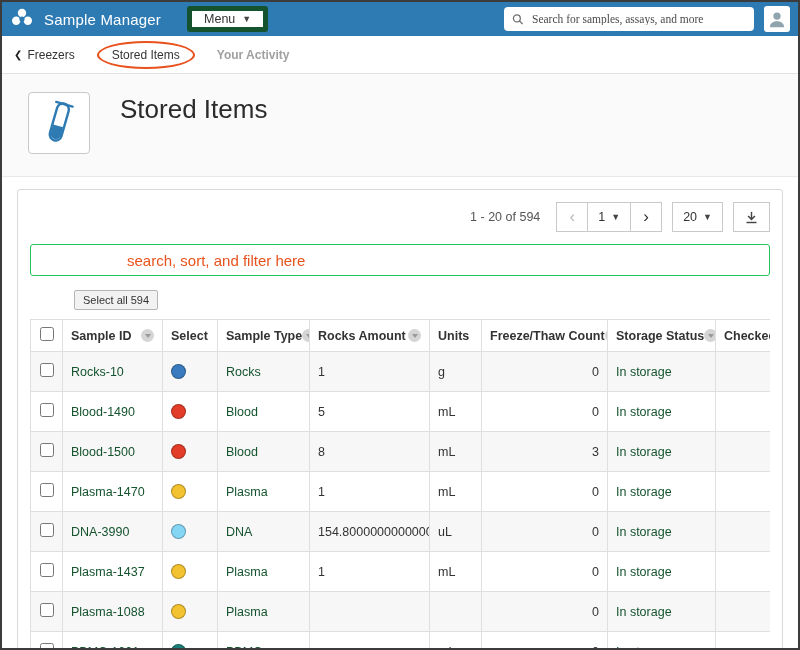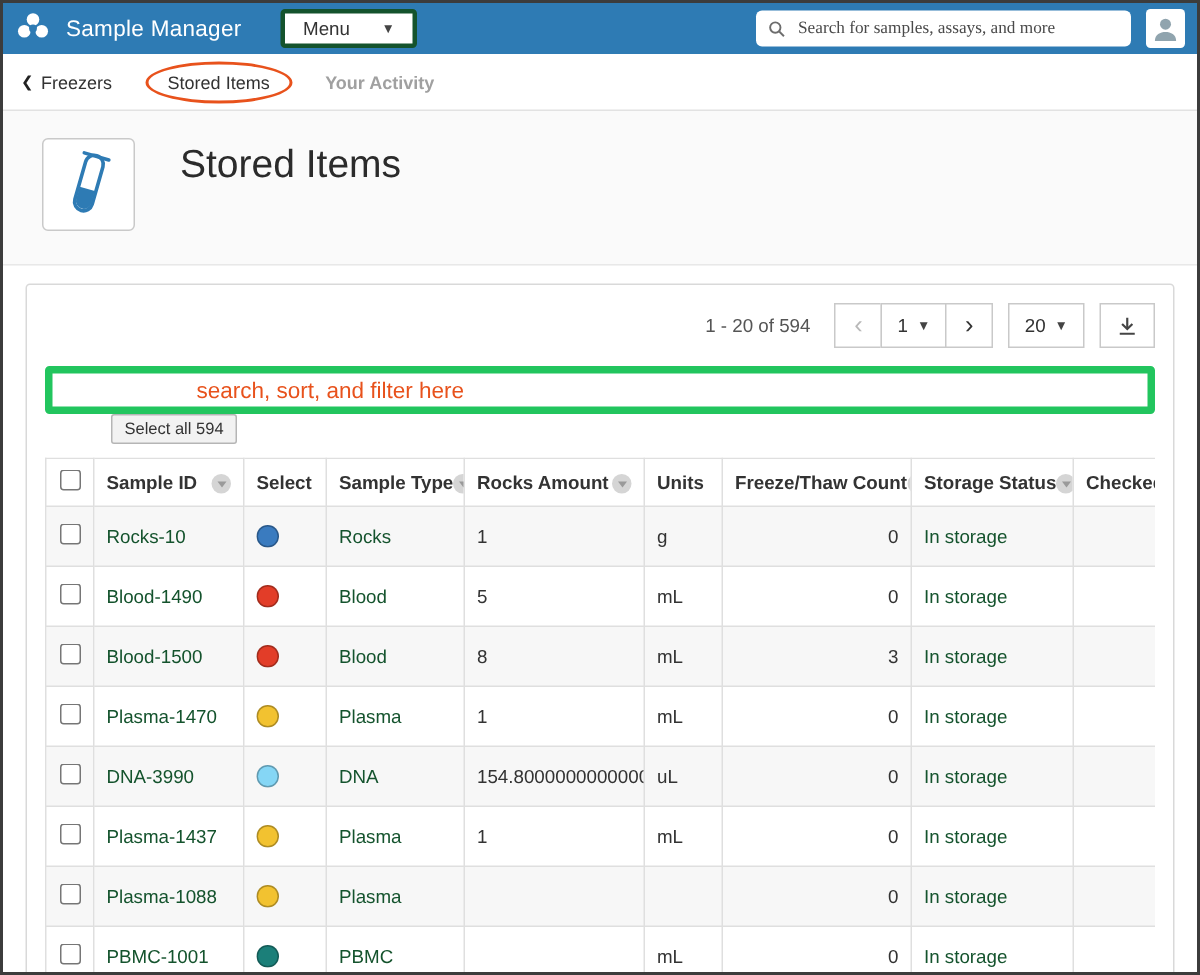--- a/index.html
+++ b/index.html
@@ -15,23 +15,23 @@
 
   
   .topbar {
     height:34px; background:#2e7bb4;
     display:flex; align-items:center;
     padding:0 8px; gap:10px;
   }
   .logo { width:24px; height:24px; flex:0 0 auto; }
   .app-title { color:#fff; font-size:15px; letter-spacing:.2px; margin-right:16px; white-space:nowrap; }
   .menu-btn {
-    background:#fff; border:3px solid #14532d; border-radius:3px;
+    background:#fff; border:5px solid #14532d; border-radius:3px;
     height:26px; padding:0 12px; font-size:12.5px; color:#333;
-    display:flex; align-items:center; gap:21px; cursor:pointer;
+    display:flex; align-items:center; gap:7px; cursor:pointer;
     font-family:inherit;
   }
   .caret { font-size:9px; color:#444; line-height:1; }
   .flex-spacer { flex:1; }
   .searchbox {
     width:250px; height:24px; background:#fff; border-radius:4px;
     display:flex; align-items:center; padding:0 8px; gap:6px;
   }
   .searchbox input {
     border:none; outline:none; width:100%; font-size:11.5px; color:#333;
@@ -87,45 +87,45 @@
     font-size:12.5px; color:#333; padding:0 10px; cursor:pointer;
     display:flex; align-items:center; justify-content:center; gap:6px;
     font-family:inherit;
   }
   .btn-group { display:flex; }
   .btn-group .btn + .btn { margin-left:-1px; }
   .chev { font-size:17px; line-height:1; margin-top:-2px; }
   .chev.disabled { color:#b9b9b9; }
 
   .filter-hint {
-    margin-top:12px; border:5px solid #22c55e; border-radius:3px;
+    margin-top:12px; border:1px solid #22c55e; border-radius:3px;
     height:32px; display:flex; align-items:center;
     padding-left:96px; color:#e8521c; font-size:15px;
   }
 
-  .grid-bar { display:flex; justify-content:space-between; align-items:center;padding-left:44px; }
+  .grid-bar { margin-top:14px; display:flex; justify-content:space-between; align-items:center;padding-left:44px; }
   .select-all-btn {
     font-size:11px; padding:3px 8px; border:1px solid #b5b5b5;
     background:#f2f2f2; border-radius:2px; color:#333; cursor:pointer;
     font-family:inherit;
   }
   .scroll-hint { color:#e8521c; font-size:15px; padding-right:2px; }
 
   
   .table-wrap { margin-top:9px; overflow:hidden; }
   table { border-collapse:collapse; table-layout:fixed; width:812px; font-size:12.5px; }
   th, td {
     border:1px solid #dfdfdf; padding:0 8px;
     text-align:left; vertical-align:middle;
     overflow:hidden; white-space:nowrap;
   }
   th { height:32px; font-weight:bold; color:#333; background:#fff; }
   td { height:40px; color:#333; }
   tbody tr:nth-child(odd) { background:#f7f7f7; }
-  .th-inner { display:flex; align-items:flex-end; }
+  .th-inner { display:flex; align-items:center; }
   .col-menu {
     width:13px; height:13px; border-radius:50%; background:#d5d5d5;
     margin-left:auto; flex:0 0 auto; cursor:pointer; position:relative;
   }
   .col-menu::after {
     content:""; position:absolute; left:3.5px; top:5px;
     border-left:3px solid transparent; border-right:3px solid transparent;
     border-top:4px solid #9a9a9a;
   }
   .c-check { text-align:center; padding:0 4px; }

